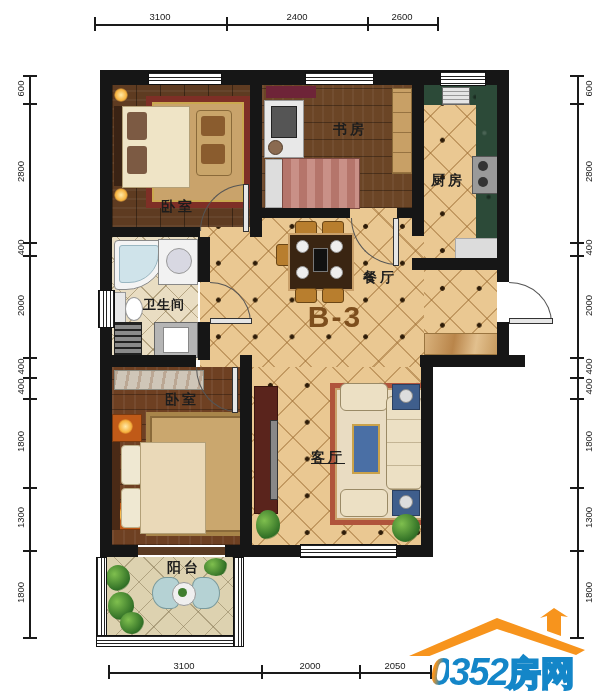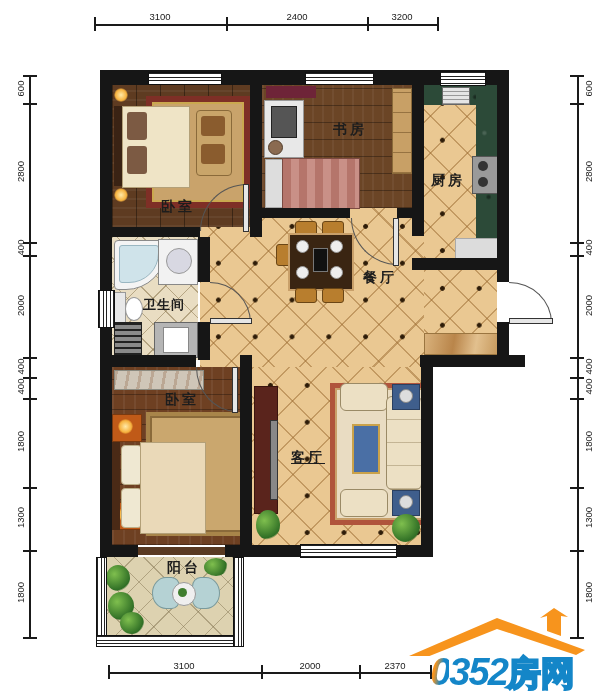--- a/index.html
+++ b/index.html
@@ -202,41 +202,42 @@
   <div class="arc" style="left:210px;top:282px;width:40px;height:40px;border-top:1.4px solid #555;border-right:1.4px solid #555;border-radius:0 100% 0 0;"></div>
   <div class="leaf" style="left:210px;top:318px;width:40px;height:4px;"></div>
   <div class="arc" style="left:196px;top:367px;width:40px;height:44px;border-left:1.4px solid #555;border-bottom:1.4px solid #555;border-radius:0 0 0 100%;"></div>
   <div class="leaf" style="left:232px;top:367px;width:4px;height:44px;"></div>
 
   <div class="rlabel" style="left:138px;top:198px;width:80px;">卧室</div>
   <div class="rlabel" style="left:310px;top:121px;width:80px;">书房</div>
   <div class="rlabel" style="left:412px;top:172px;width:72px;">厨房</div>
   <div class="rlabel" style="left:126px;top:296px;width:76px;font-size:13px;letter-spacing:1px;">卫生间</div>
   <div class="rlabel" style="left:344px;top:269px;width:72px;">餐厅</div>
+  <div class="rlabel" style="left:298px;top:300px;width:74px;font-size:30px;letter-spacing:2px;color:#7d4e1d;font-weight:bold;">B-3</div>
   <div class="rlabel" style="left:142px;top:391px;width:80px;">卧室</div>
-  <div class="rlabel" style="left:272px;top:449px;width:72px;text-decoration:underline;">客厅</div>
+  <div class="rlabel" style="left:292px;top:449px;width:72px;text-decoration:underline;">客厅</div>
   <div class="rlabel" style="left:146px;top:559px;width:76px;">阳台</div>
 
   <div class="dimline" style="left:94px;top:24px;width:344px;height:1.5px;"></div>
   <div class="tickv" style="left:94px;top:17px;"></div>
   <div class="tickv" style="left:226px;top:17px;"></div>
   <div class="tickv" style="left:367px;top:17px;"></div>
   <div class="tickv" style="left:437px;top:17px;"></div>
   <div class="dim" style="left:130px;top:11px;width:60px;">3100</div>
   <div class="dim" style="left:267px;top:11px;width:60px;">2400</div>
-  <div class="dim" style="left:372px;top:11px;width:60px;">3200</div>
+  <div class="dim" style="left:372px;top:11px;width:60px;">2600</div>
 
   <div class="dimline" style="left:108px;top:672px;width:323px;height:1.5px;"></div>
   <div class="tickv" style="left:108px;top:665px;"></div>
   <div class="tickv" style="left:261px;top:665px;"></div>
   <div class="tickv" style="left:359px;top:665px;"></div>
   <div class="tickv" style="left:430px;top:665px;"></div>
   <div class="dim" style="left:154px;top:660px;width:60px;">3100</div>
   <div class="dim" style="left:280px;top:660px;width:60px;">2000</div>
-  <div class="dim" style="left:365px;top:660px;width:60px;">2370</div>
+  <div class="dim" style="left:365px;top:660px;width:60px;">2050</div>
 
   <div class="dimline" style="left:29px;top:75px;width:1.5px;height:562px;"></div>
   <div class="tickh" style="left:23px;top:75px;"></div>
   <div class="tickh" style="left:23px;top:103px;"></div>
   <div class="tickh" style="left:23px;top:242px;"></div>
   <div class="tickh" style="left:23px;top:255px;"></div>
   <div class="tickh" style="left:23px;top:357px;"></div>
   <div class="tickh" style="left:23px;top:377px;"></div>
   <div class="tickh" style="left:23px;top:398px;"></div>
   <div class="tickh" style="left:23px;top:487px;"></div>

